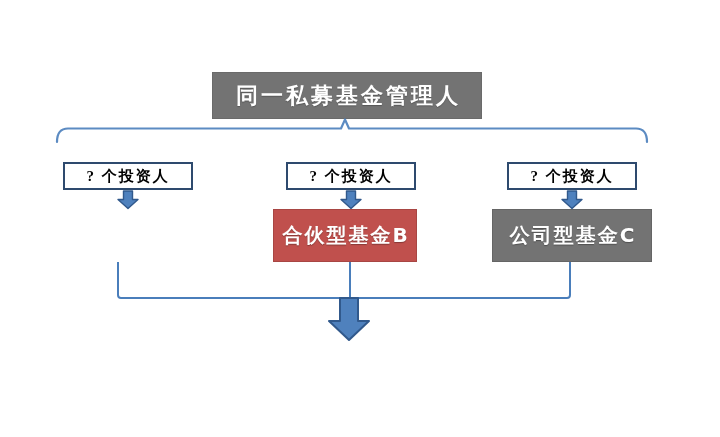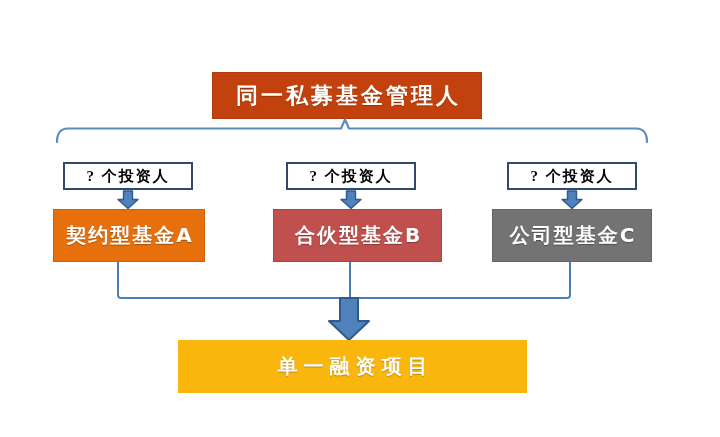--- a/index.html
+++ b/index.html
@@ -42,38 +42,38 @@
   #investor-2 { left: 507px; }
   .fund-box {
     top: 209px; height: 53px;
     color: #ffffff;
     font-size: 20px;
     letter-spacing: 2px;
     text-indent: 2px;
     text-shadow: 0 1px 1px rgba(0,0,0,0.3);
   }
   #fund-0 { left: 53px;  width: 152px; }
-  #fund-1 { left: 273px; width: 169px; }
+  #fund-1 { left: 273px; width: 144px; }
   #fund-2 { left: 492px; width: 160px; }
   #project-box {
     left: 178px; top: 340px; width: 349px; height: 53px;
     color: #ffffff;
     font-size: 20px;
     letter-spacing: 6px;
     text-indent: 6px;
     text-shadow: 0 1px 1px rgba(0,0,0,0.25);
   }
   svg.overlay { position: absolute; left: 0; top: 0; pointer-events: none; }
 </style>
 </head>
 <body>
 
 <div id="canvas">
 
-  <div class="abs box" id="title-box" style="background-color: #c2410c;">
+  <div class="abs box" id="title-box" style="background-color: #737373;">
     <span>同一私募基金管理人</span>
   </div>
 
   <svg class="overlay" width="720" height="437">
     <path d="M57,142 Q57,128.5 68,128.5 L341,128.5 L345,119.5 L349,128.5 L636,128.5 Q647,128.5 647,142" fill="none" stroke-width="2.2" stroke-linejoin="round" stroke-linecap="round" opacity="0.9" stroke="#4A7EBB"></path>
   </svg>
 
   <div class="abs box investor-box" id="investor-0" style="border: 2px solid rgb(46, 74, 110);">
     <span>? 个投资人</span>
   </div>
@@ -83,33 +83,27 @@
   <div class="abs box investor-box" id="investor-2" style="border: 2px solid rgb(46, 74, 110);">
     <span>? 个投资人</span>
   </div>
 
   <svg class="overlay" width="720" height="437">
     <path d="M123.5,191 L123.5,199.5 L118,199.5 L128,208.5 L138,199.5 L132.5,199.5 L132.5,191 Z" stroke-width="1.4" stroke-linejoin="round" fill="#4F81BD" stroke="#31598C"></path>
     <path d="M346.5,191 L346.5,199.5 L341,199.5 L351,208.5 L361,199.5 L355.5,199.5 L355.5,191 Z" stroke-width="1.4" stroke-linejoin="round" fill="#4F81BD" stroke="#31598C"></path>
     <path d="M567.5,191 L567.5,199.5 L562,199.5 L572,208.5 L582,199.5 L576.5,199.5 L576.5,191 Z" stroke-width="1.4" stroke-linejoin="round" fill="#4F81BD" stroke="#31598C"></path>
   </svg>
 
-  <div class="abs box fund-box" id="fund-0" style="border: 1px solid rgba(0, 0, 0, 0.12); background-color: rgb(231, 112, 13);">
-    <span>契约型基金A</span>
-  </div>
   <div class="abs box fund-box" id="fund-1" style="border: 1px solid rgba(0, 0, 0, 0.12); background-color: rgb(192, 80, 77);">
     <span>合伙型基金B</span>
   </div>
   <div class="abs box fund-box" id="fund-2" style="border: 1px solid rgba(0, 0, 0, 0.12); background-color: #737373;">
     <span>公司型基金C</span>
   </div>
 
   <svg class="overlay" width="720" height="437">
     <path d="M118,262 L118,295 Q118,298 121,298 L567,298 Q570,298 570,295 L570,262" fill="none" stroke-width="2" stroke-linejoin="round" stroke="#4A7EBB"></path>
     <path d="M350,262 L350,298" fill="none" stroke-width="2" stroke="#4A7EBB"></path>
     <path d="M340,298 L340,321 L329,321 L349,340 L369,321 L358,321 L358,298 Z" stroke-width="2" stroke-linejoin="round" fill="#4F81BD" stroke="#31598C"></path>
   </svg>
 
-  <div class="abs box" id="project-box" style="background-color: rgb(249, 183, 14);">
-    <span>单一融资项目</span>
-  </div>
 
 </div>
 
 </body></html>

